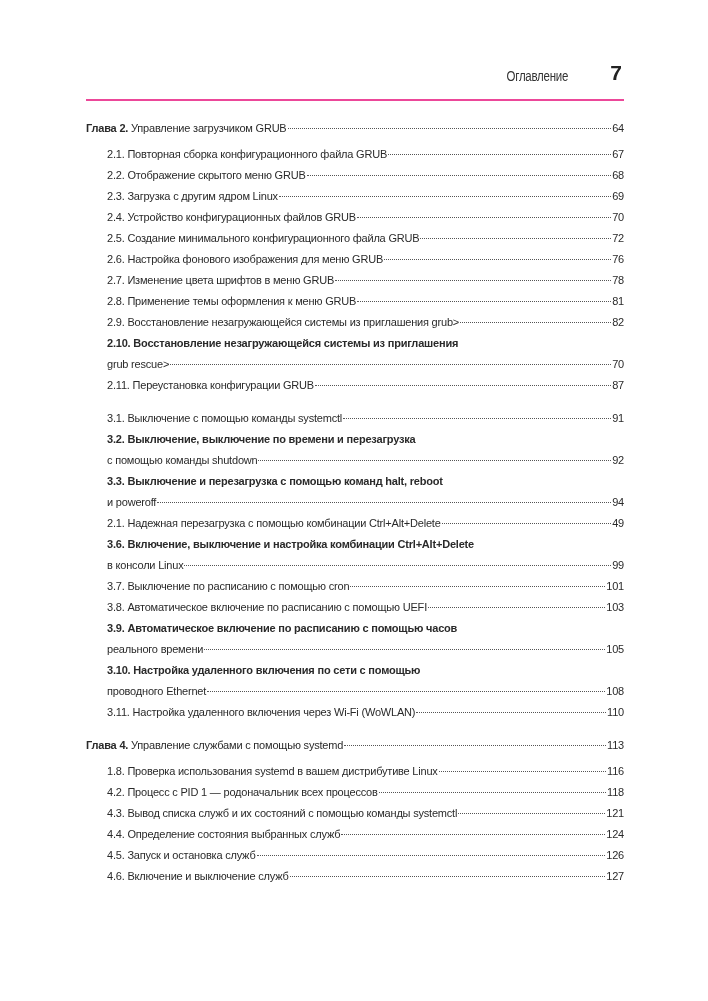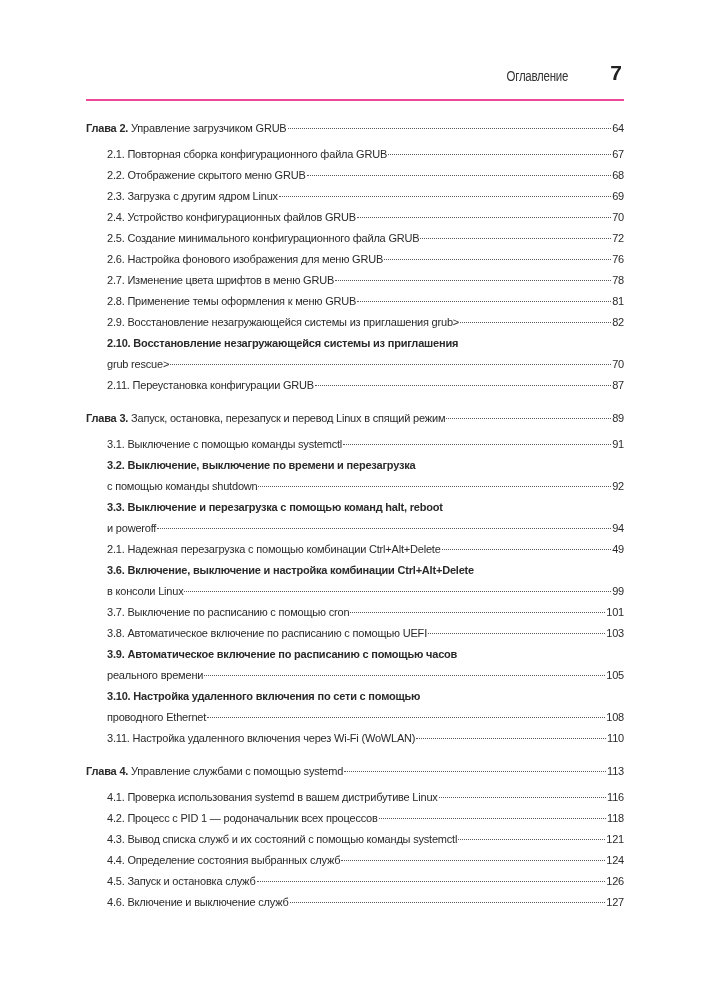--- a/index.html
+++ b/index.html
@@ -120,25 +120,20 @@
         </div>
     </div>
     <div class="entry section line">
         <span class="text">2.11. Переустановка конфигурации GRUB</span>
         <span class="leader"></span>
         <span class="pg">87</span>
       </div>
   </div>
 
   <div class="chapter-block">
-    <div class="entry chapter line">
-      <span class="text"><span class="ch-label">Глава 3.</span> <span>Запуск, остановка, перезапуск и перевод Linux в спящий режим</span></span>
-      <span class="leader"></span>
-      <span class="pg">89</span>
-    </div>
     <div class="entry section line">
         <span class="text">3.1. Выключение с помощью команды systemctl</span>
         <span class="leader"></span>
         <span class="pg">91</span>
       </div>
     <div class="entry section">
       <div class="first-line">3.2. Выключение, выключение по времени и перезагрузка</div>
       <div class="line">
           <span class="text">с помощью команды shutdown</span>
           <span class="leader"></span>
@@ -199,21 +194,21 @@
       </div>
   </div>
 
   <div class="chapter-block">
     <div class="entry chapter line">
       <span class="text"><span class="ch-label">Глава 4.</span> <span>Управление службами с помощью systemd</span></span>
       <span class="leader"></span>
       <span class="pg">113</span>
     </div>
     <div class="entry section line">
-        <span class="text">4.1. Проверка использования systemd в вашем дистрибутиве Linux</span>
+        <span class="text">1.8. Проверка использования systemd в вашем дистрибутиве Linux</span>
         <span class="leader"></span>
         <span class="pg">116</span>
       </div>
     <div class="entry section line">
         <span class="text">4.2. Процесс с PID 1 — родоначальник всех процессов</span>
         <span class="leader"></span>
         <span class="pg">118</span>
       </div>
     <div class="entry section line">
         <span class="text">4.3. Вывод списка служб и их состояний с помощью команды systemctl</span>

